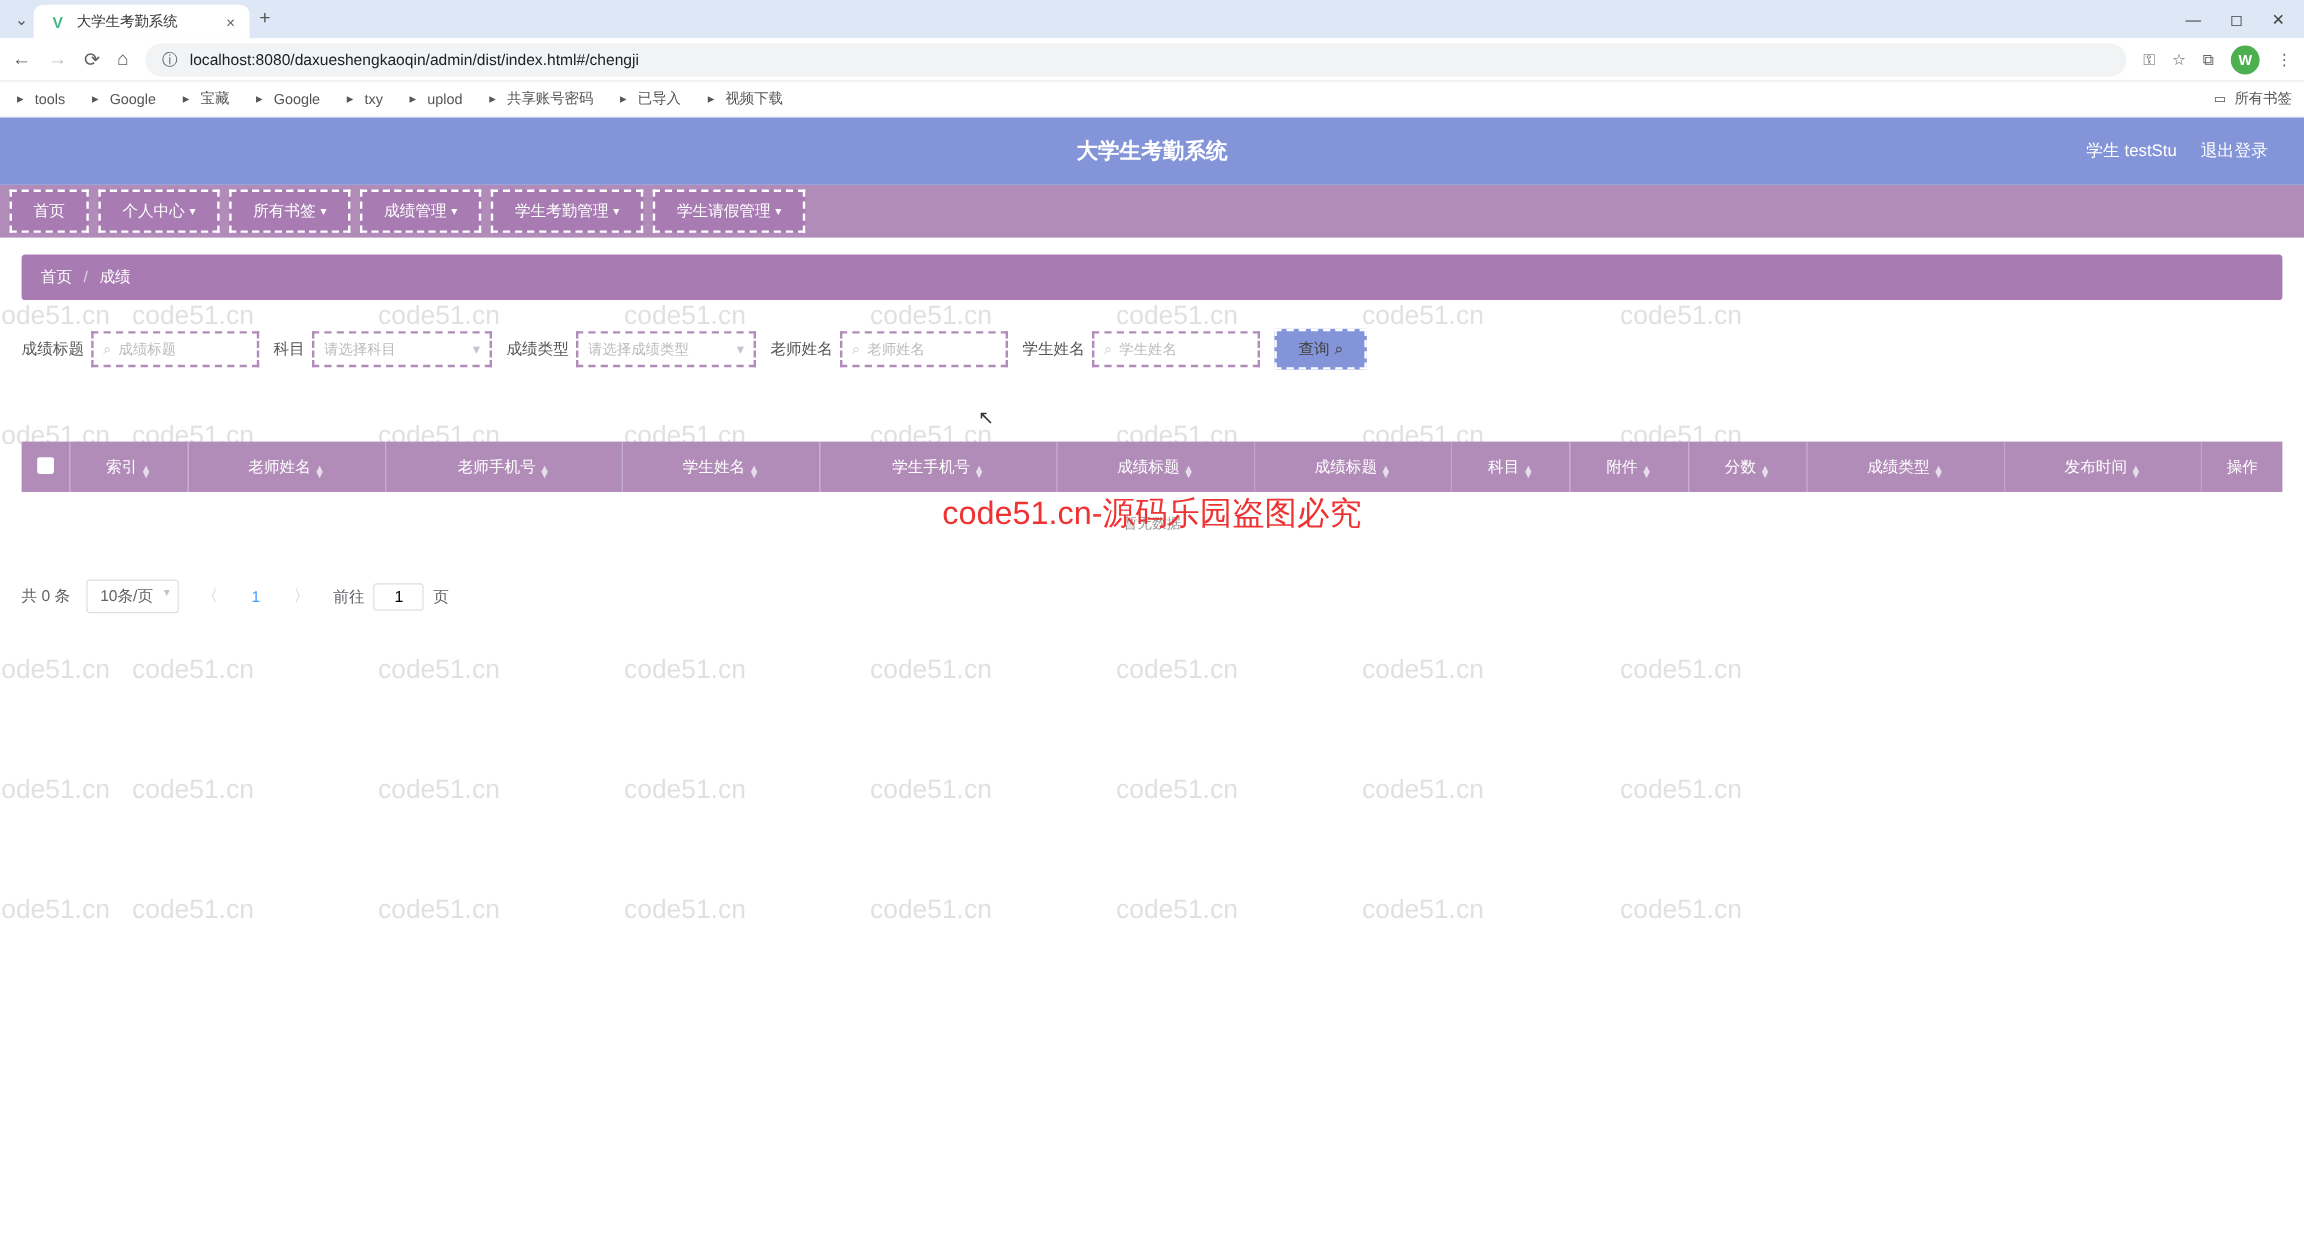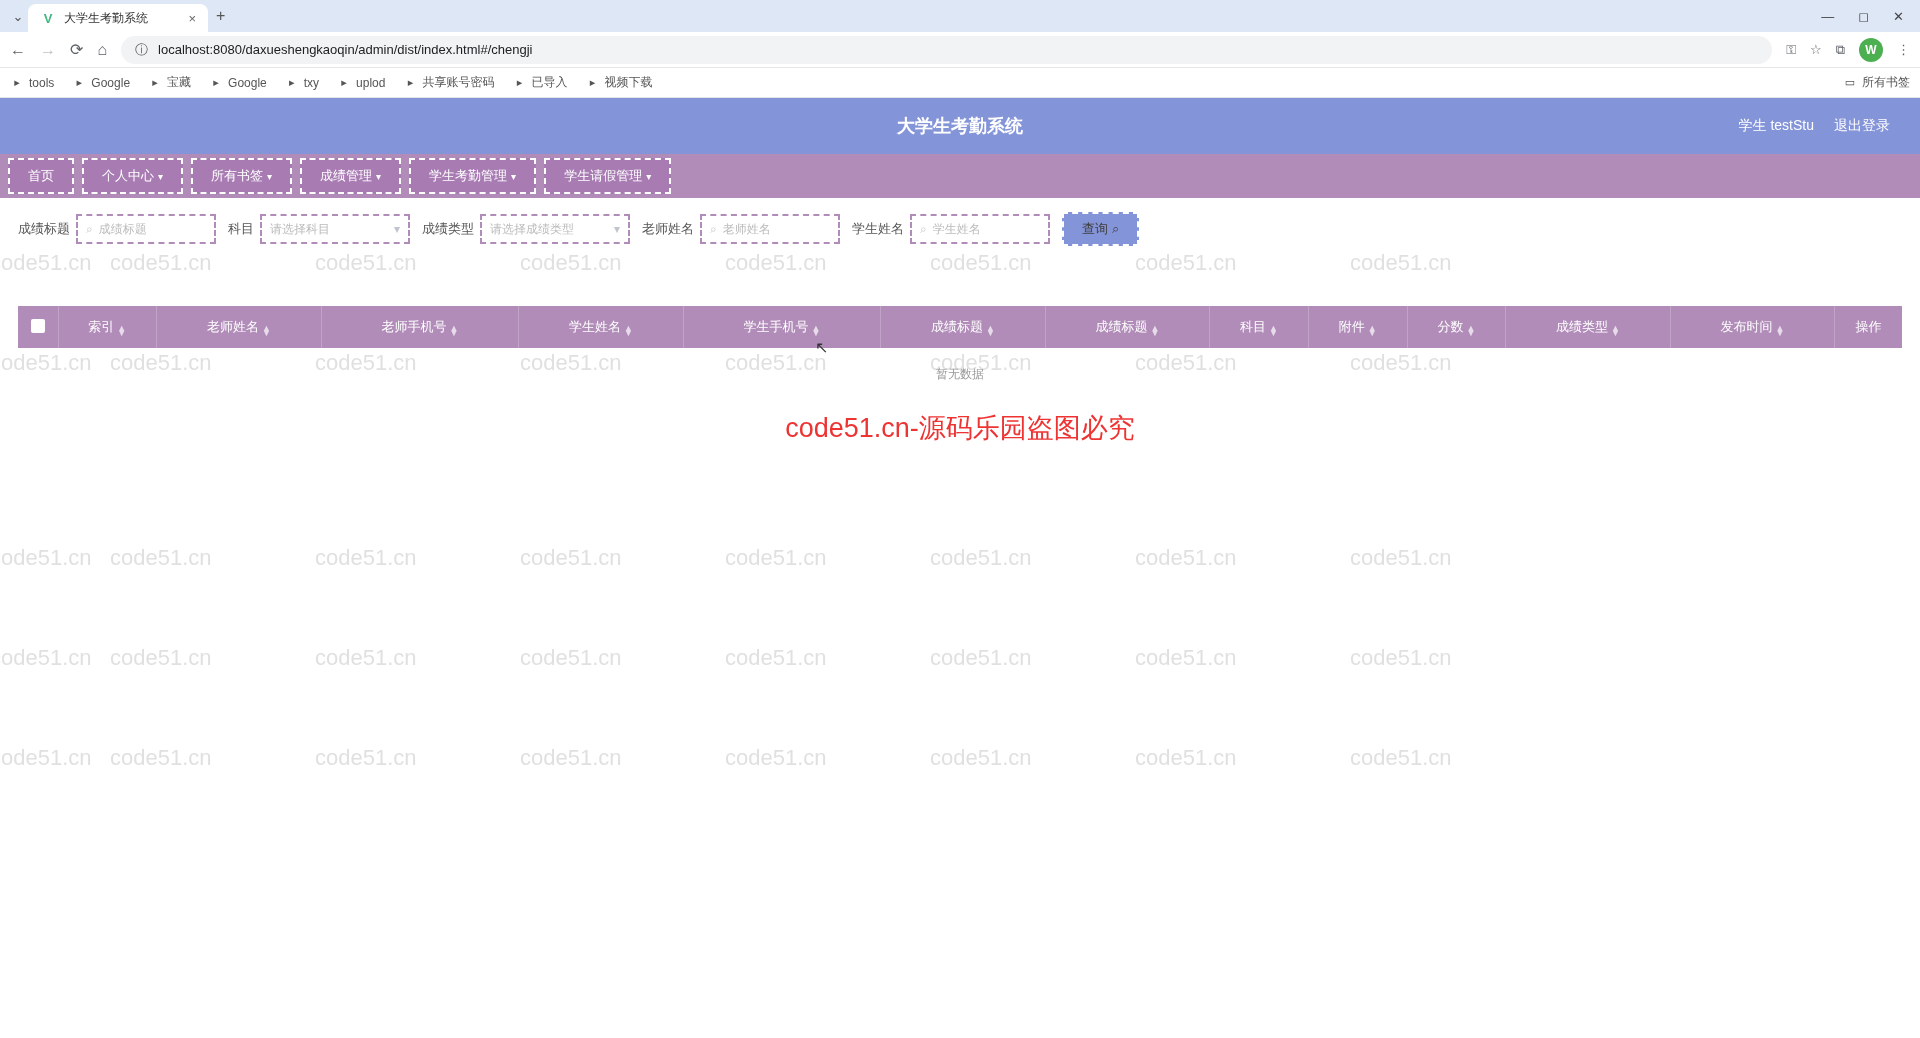--- a/index.html
+++ b/index.html
@@ -240,20 +240,25 @@
         <span class="chev">▾</span>
       </div>
       <div class="nav-item">
         <span>学生请假管理</span>
         <span class="chev">▾</span>
       </div>
     </div>
 
   <div class="content">
 
+    <div class="breadcrumb">
+      <a href="#">首页</a>
+      <span class="sep">/</span>
+      <span>成绩</span>
+    </div>
 
     <div class="search-row">
       <div class="field">
         <span class="field-label">成绩标题</span>
         <div class="dash-input">
           <span class="search-ico">⌕</span>
           <span>成绩标题</span>
         </div>
       </div>
       <div class="field">
@@ -345,16 +350,28 @@
             <th><span>操作</span></th>
           </tr>
         </thead>
       <tbody>
         <tr class="empty-row">
           <td colspan="14">暂无数据</td>
         </tr>
       </tbody>
     </table>
 
+    <div class="pagination">
+      <span>共 0 条</span>
+      <span class="pg-select">10条/页</span>
+      <span class="pg-btn">〈</span>
+      <span class="pg-current">1</span>
+      <span class="pg-btn">〉</span>
+      <span class="pg-jump">
+        <span>前往</span>
+        <input value="1" style="">
+        <span>页</span>
+      </span>
+    </div>
   </div>
 </div>
 
 <span class="cursor">↖</span>
 
 </body></html>

